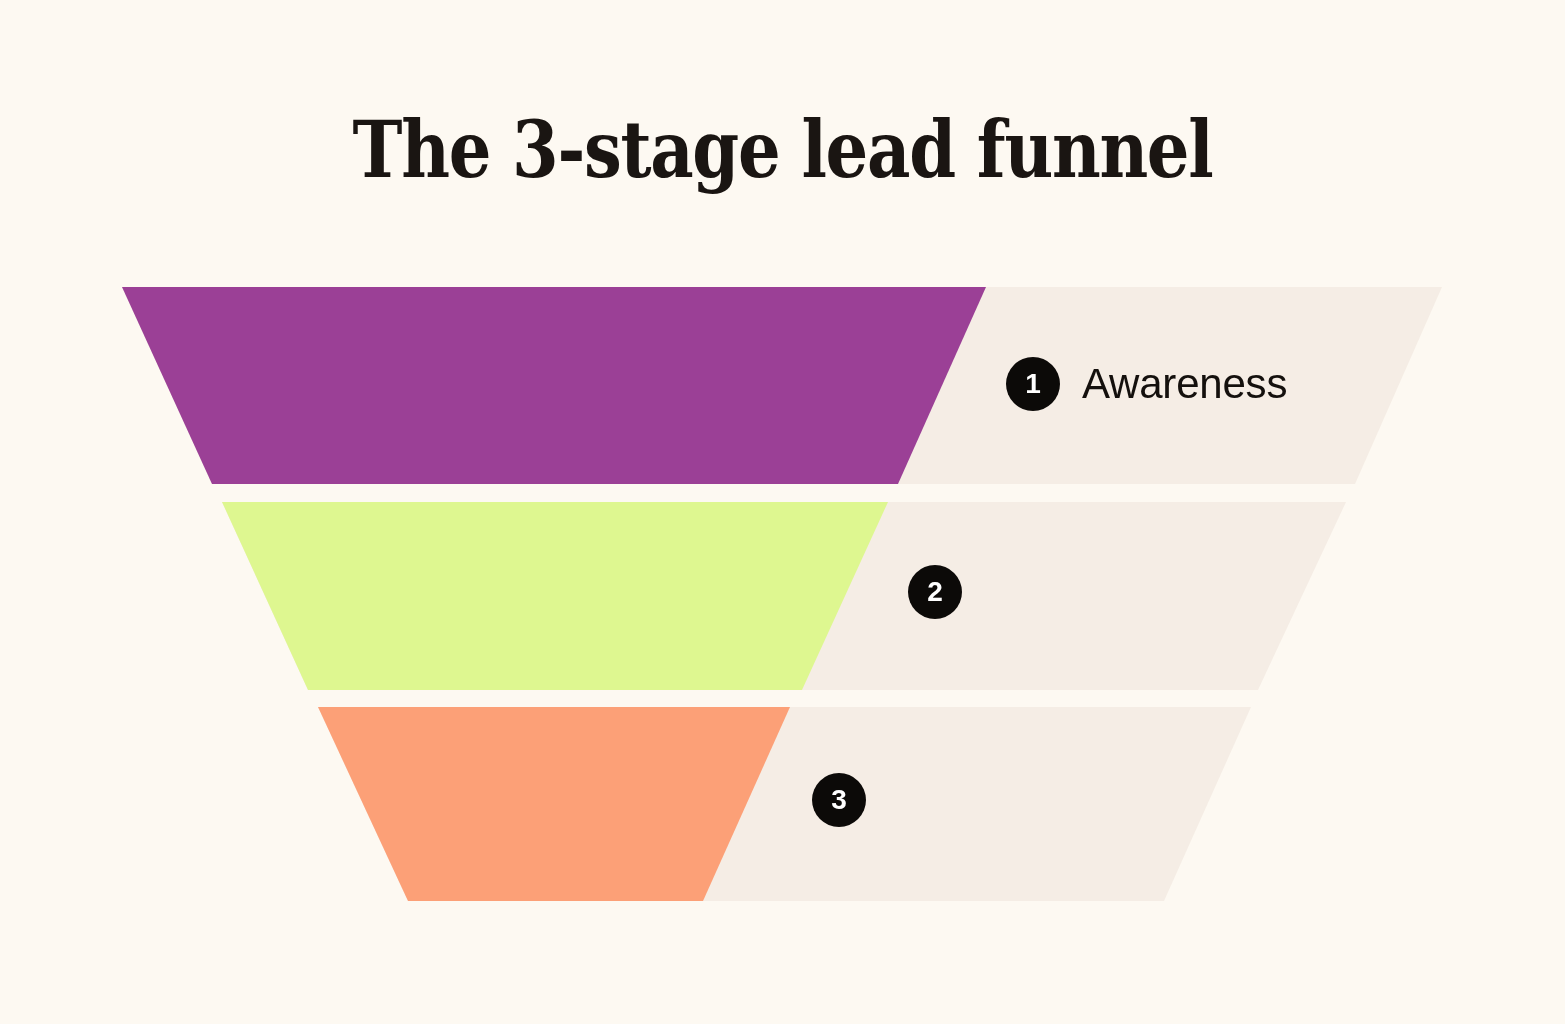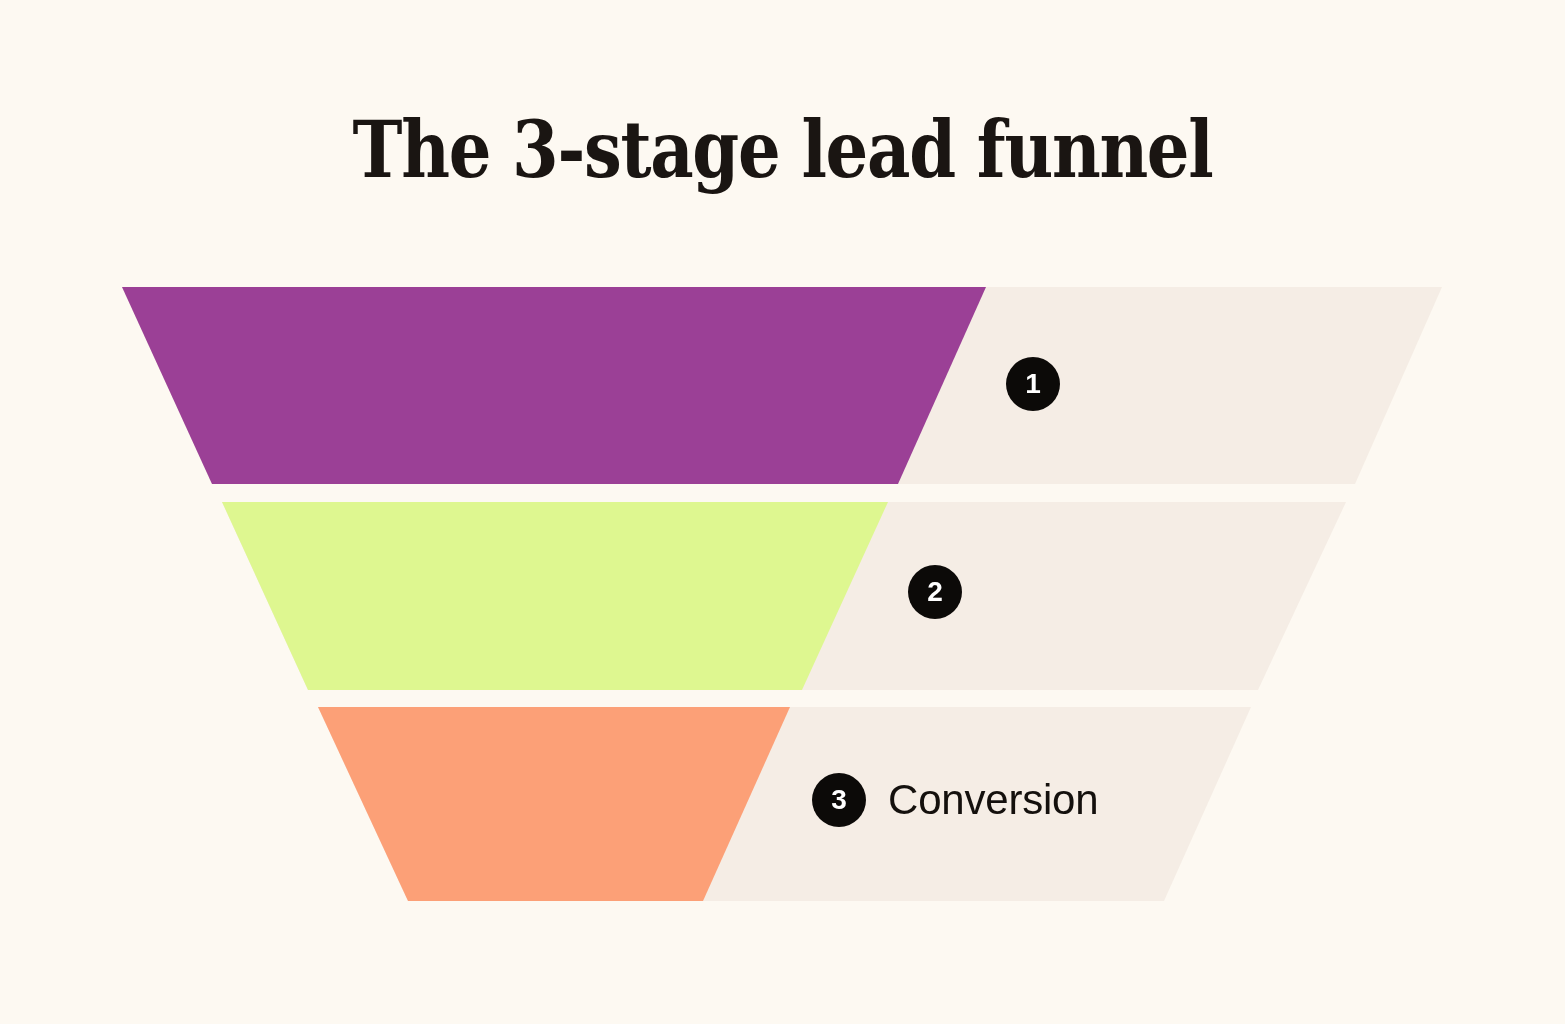--- a/index.html
+++ b/index.html
@@ -82,24 +82,24 @@
     <polygon id="track-0" points="122,287 1442,287 1355,484 212,484" fill="#F5EDE5"></polygon>
     <polygon id="track-1" points="222,502 1346,502 1258,690 308,690" fill="#F5EDE5"></polygon>
     <polygon id="track-2" points="318,707 1251,707 1164,901 408,901" fill="#F5EDE5"></polygon>
     <polygon id="fill-0" points="122,287 986,287 898,484 212,484" fill="#9B4096"></polygon>
     <polygon id="fill-1" points="222,502 888,502 802,690 308,690" fill="#DEF790"></polygon>
     <polygon id="fill-2" points="318,707 790,707 703,901 408,901" fill="#FCA077"></polygon>
   </svg>
 
   <div class="stage-label" id="stage-label-1">
     <div class="badge">1</div>
+    <div class="stage-text">Awareness</div>
   </div>
 
   <div class="stage-label" id="stage-label-2">
     <div class="badge">2</div>
   </div>
 
   <div class="stage-label" id="stage-label-3">
     <div class="badge">3</div>
-    <div class="stage-text">Conversion</div>
   </div>
 
 </div>
 
 </body></html>

